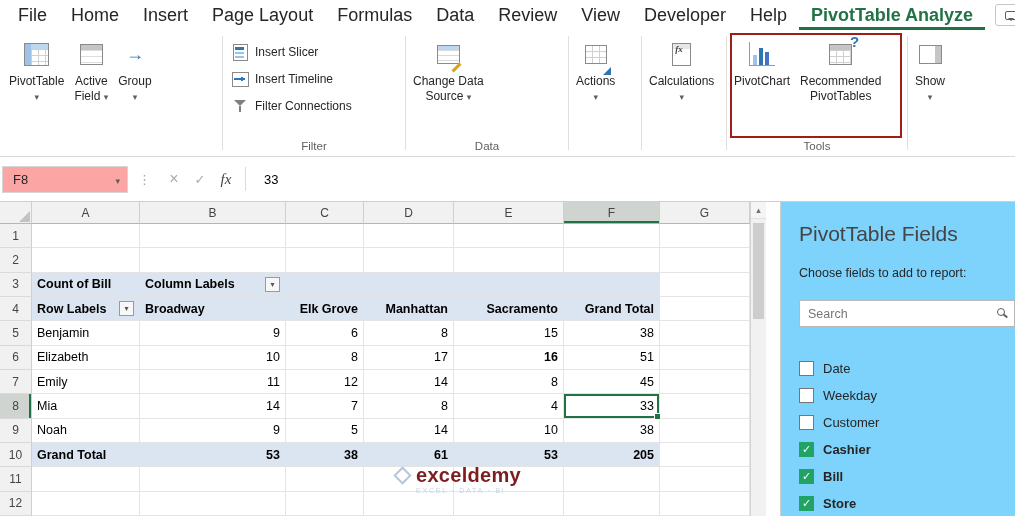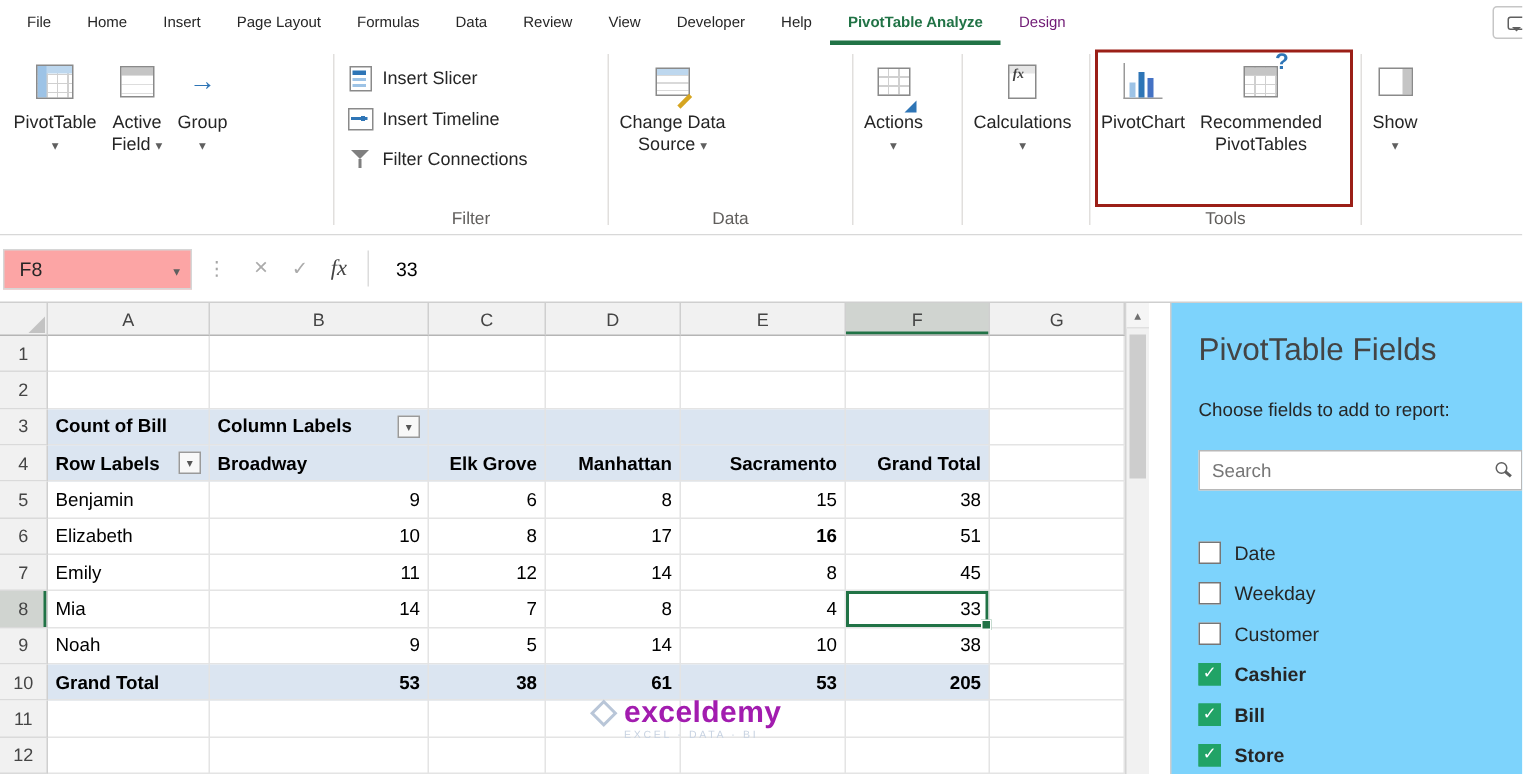--- a/index.html
+++ b/index.html
@@ -2,21 +2,21 @@
 <html><head>
 <meta charset="utf-8">
 <style>
   *{margin:0;padding:0;box-sizing:border-box;}
   html,body{background:#fff;}
   body{font-family:"Liberation Sans","DejaVu Sans",sans-serif;}
   .app{position:relative;width:1015px;height:516px;background:#fff;overflow:hidden;}
 
   
   .tabbar{height:30px;display:flex;align-items:stretch;padding-left:6px;position:relative;background:#fff;}
-  .rtab{padding:0 12px;font-size:10px;color:#262626;display:flex;align-items:center;cursor:default;white-space:nowrap;}
+  .rtab{padding:0 12px;font-size:18px;color:#262626;display:flex;align-items:center;cursor:default;white-space:nowrap;}
   .rtab.active{color:#217346;font-weight:700;box-shadow:inset 0 -3px 0 #217346;}
   .rtab.accent{color:#701a75;}
   .cornerbtn{position:absolute;right:-12px;top:4px;width:32px;height:22px;border:1px solid #c6c6c6;border-radius:3px;display:flex;align-items:center;justify-content:center;background:#fff;}
   .bubble{width:12px;height:9px;border:1.4px solid #5f5f5f;border-radius:2px;position:relative;}
   .bubble::after{content:"";position:absolute;left:2px;bottom:-5px;border:3px solid transparent;border-top-color:#5f5f5f;}
 
   
   .ribbon{height:127px;display:flex;align-items:stretch;padding-left:4px;border-bottom:1px solid #d8d8d8;background:#fff;}
   .rgroup{display:flex;flex-direction:column;flex:none;}
   .g1{width:216px;} .gfilter{width:178px;} .gdata{width:158px;} .gactions{width:68px;}
@@ -112,21 +112,21 @@
   .cell.shade{background:#dbe5f1;}
   .cell.bold{font-weight:700;}
   .cell.right{justify-content:flex-end;}
   .cell.selcell{overflow:visible;position:relative;box-shadow:inset 0 0 0 2px #217346;z-index:2;background:#fff;}
   .cell.selcell::after{content:"";position:absolute;right:-2px;bottom:-2px;width:5px;height:5px;background:#217346;border:1px solid #fff;}
   .dd{margin-left:auto;width:15px;height:15px;border:1px solid #9a9a9a;background:#f8f8f8;display:flex;align-items:center;justify-content:center;flex:none;}
   .dd::before{content:"\25BE";font-size:8px;color:#555;}
   .watermark{position:absolute;left:396px;top:262px;display:flex;align-items:flex-start;gap:7px;pointer-events:none;z-index:3;}
   .wm-diamond{width:13px;height:13px;border:2.5px solid #b9c6d8;transform:rotate(45deg);margin-top:5px;flex:none;}
   .wm-col{display:flex;flex-direction:column;}
-  .wm-brand{font-size:20px;font-weight:700;color:#a21caf;letter-spacing:.3px;line-height:22px;}
+  .wm-brand{font-size:20px;font-weight:700;color:#7f1d1d;letter-spacing:.3px;line-height:22px;}
   .wm-tag{font-size:7px;color:#c8d3e2;letter-spacing:1.8px;margin-top:1px;}
 
   .vscroll{flex:none;width:16px;background:#f1f1f1;border-left:1px solid #d4d4d4;position:relative;}
   .vs-up{height:17px;display:flex;align-items:center;justify-content:center;border-bottom:1px solid #e0e0e0;background:#f5f5f5;}
   .vs-up::before{content:"\25B4";font-size:9px;color:#707070;}
   .vs-thumb{position:absolute;left:2px;right:2px;top:21px;height:96px;background:#cdcdcd;}
   .gap{flex:none;width:14px;background:#fff;}
 
   
   .panel{flex:1;border-left:1px solid #d0cece;padding:12px 0 0 18px;background:#7dd3fc;overflow:hidden;}

